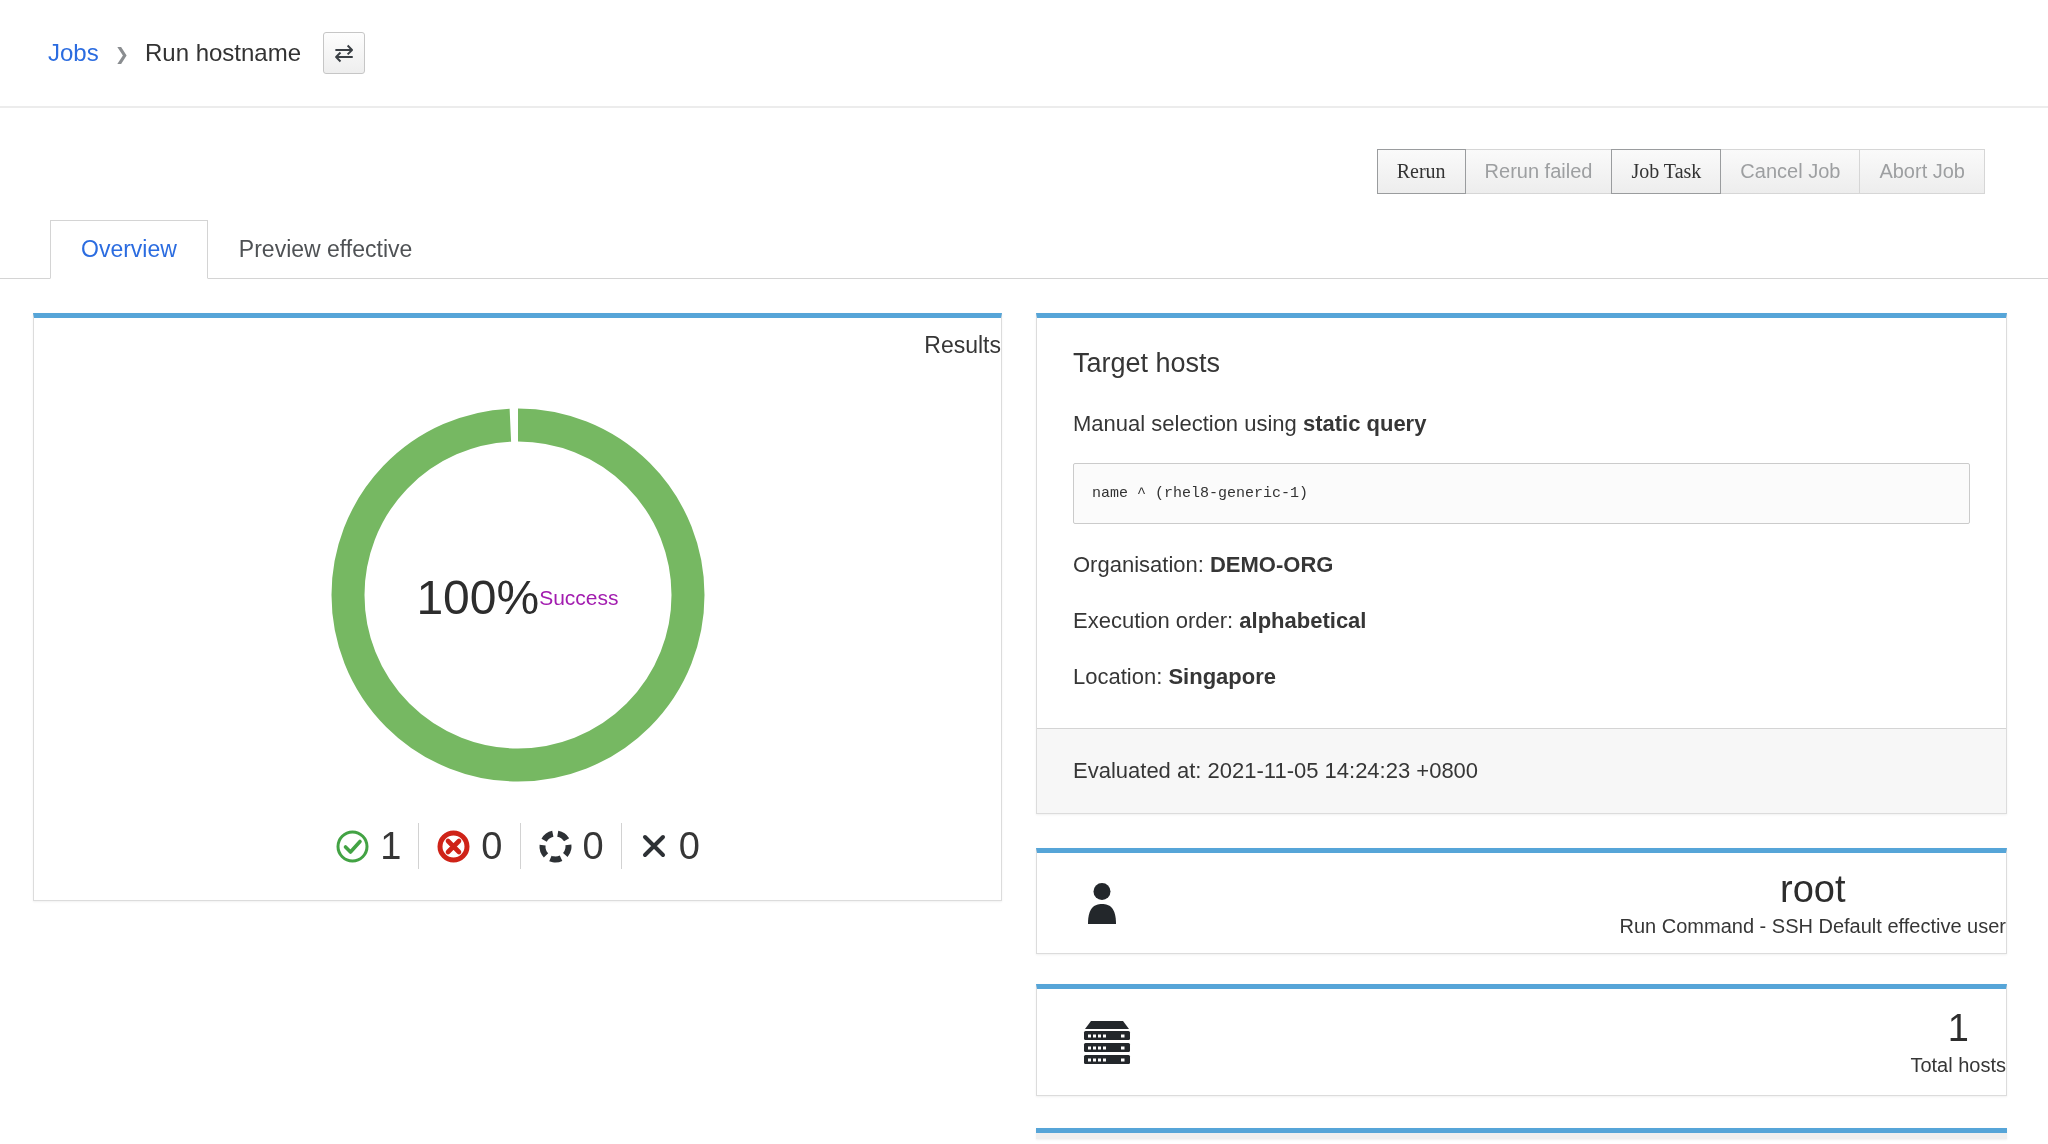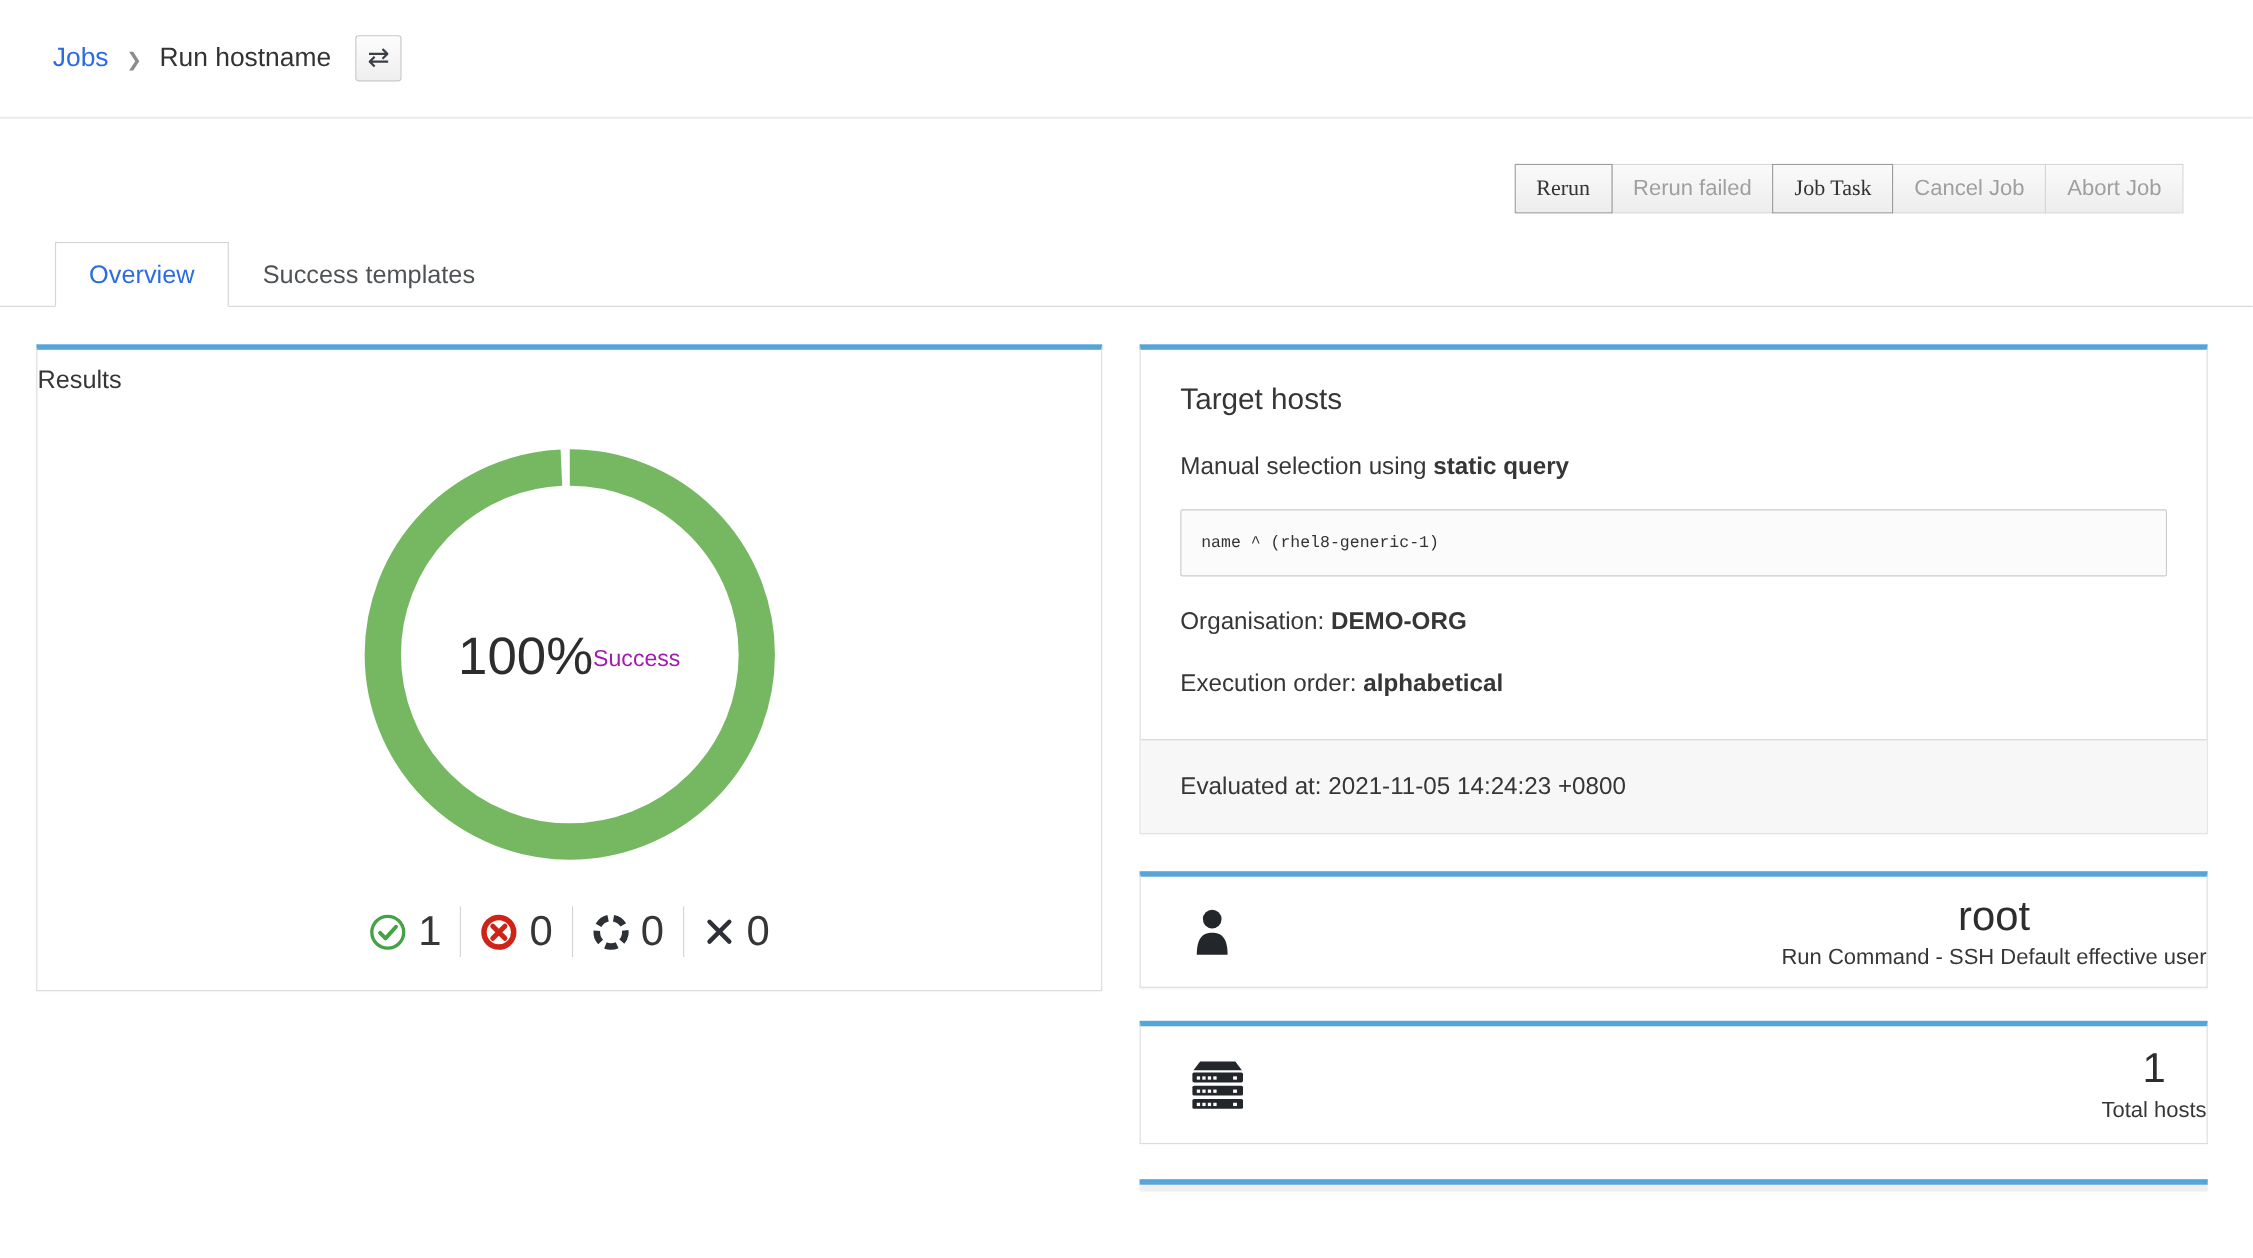--- a/index.html
+++ b/index.html
@@ -35,21 +35,21 @@
   
   .main { display: flex; gap: 34px; padding: 34px 41px 0 33px; align-items: flex-start; }
   .col-left { width: 969px; }
   .col-right { flex: 1; }
 
   .card { background: #fff; border: 1px solid #dcdcdc; border-top: 5px solid #56a5d8;
     box-shadow: 0 1px 2px rgba(0,0,0,.06); }
 
   
   .results-card { height: 588px; }
-  .results-title { text-align: left; font-size: 23px; margin-top: 14px; }
+  .results-title { text-align: right; font-size: 23px; margin-top: 14px; }
   .donut-wrap { width: 380px; margin: 46px auto 0; position: relative; }
   .donut-center { position: absolute; inset: 0; display: flex; flex-direction: row;
     align-items: center; justify-content: center; }
   .donut-pct { font-size: 48px; color: #2d2d2d; }
   .donut-lbl { font-size: 21px; color: #a21caf; margin-top: 2px; }
 
   .counters { display: flex; align-items: center; justify-content: center; margin-top: 34px; }
   .counter { display: flex; align-items: center; gap: 10px; padding: 0 17px; }
   .counter-num { font-size: 38px; color: #363636; }
   .counter-sep { width: 1px; height: 46px; background: #d2d2d2; }
@@ -94,21 +94,21 @@
     <button class="btn enabled">Rerun</button>
     <button class="btn disabled">Rerun failed</button>
     <button class="btn enabled">Job Task</button>
     <button class="btn disabled">Cancel Job</button>
     <button class="btn disabled">Abort Job</button>
   </div>
 </div>
 
 <div class="tabs-row">
   <div class="tab active">Overview</div>
-  <div class="tab inactive">Success templates</div>
+  <div class="tab inactive">Preview effective</div>
 </div>
 
 <div class="main">
 
   <div class="col-left">
     <div class="card results-card">
       <div class="results-title">Results</div>
 
       <div class="donut-wrap">
         <svg width="380" height="380" viewBox="0 0 380 380">
@@ -161,20 +161,23 @@
         <div class="th-title">Target hosts</div>
         <div class="th-line">
           <span>Manual selection using </span><b>static query</b>
         </div>
         <div class="query-box">name ^ (rhel8-generic-1)</div>
         <div class="detail">
           <span>Organisation: </span><b>DEMO-ORG</b>
         </div>
         <div class="detail">
           <span>Execution order: </span><b>alphabetical</b>
+        </div>
+        <div class="detail">
+          <span>Location: </span><b>Singapore</b>
         </div>
       </div>
       <div class="th-footer">Evaluated at: 2021-11-05 14:24:23 +0800</div>
     </div>
 
     <div class="card stat-card user-card">
       <svg class="stat-icon" width="42" height="46" viewBox="0 0 42 46">
         <circle cx="21" cy="11.5" r="8.5" fill="#23272b"></circle>
         <path d="M7 44 C7 28 13 24 21 24 C29 24 35 28 35 44 Z" fill="#23272b"></path>
       </svg>

